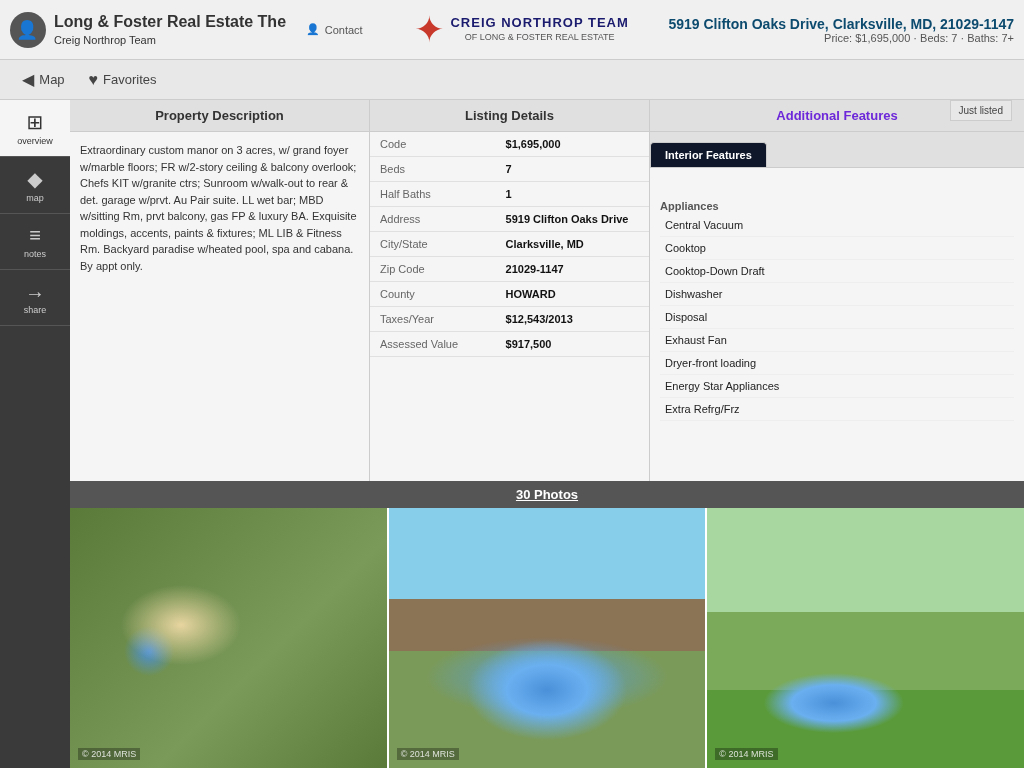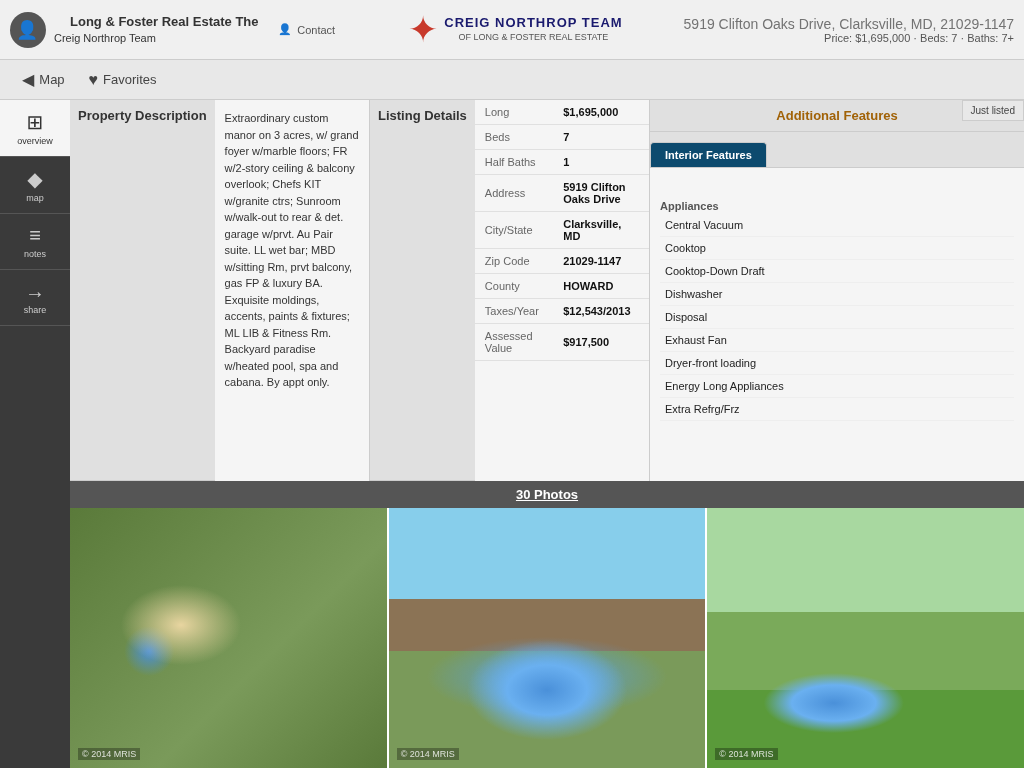--- a/index.html
+++ b/index.html
@@ -21,41 +21,41 @@
       min-width: 230px;
     }
     .agent-avatar {
       width: 36px; height: 36px;
       background: #555;
       border-radius: 50%;
       display: flex; align-items: center; justify-content: center;
       color: white; font-size: 18px;
     }
     .agent-text { font-size: 11px; color: #333; line-height: 1.4; }
-    .agent-text .name { font-weight: bold; font-size: 13px; margin-left: 16px; }
+    .agent-text .name { font-weight: bold; font-size: 16px; }
     .logo-area {
       flex: 1;
       display: flex;
       align-items: center;
       justify-content: center;
     }
     .logo-box {
       display: flex;
       align-items: center;
       gap: 6px;
     }
     .logo-text { font-size: 11px; color: #333; line-height: 1.3; text-align: center; }
     .logo-text .team { font-weight: bold; font-size: 13px; color: #1a1a6e; text-transform: uppercase; letter-spacing: 1px; }
     .logo-text .sub { font-size: 9px; color: #555; text-transform: uppercase; }
     .property-info {
       text-align: right;
       font-size: 11px;
       color: #333;
     }
-    .property-info .address { font-weight: normal; font-size: 14px; color: #737373; }
+    .property-info .address { font-weight: bold; font-size: 14px; color: #0c4a6e; }
     .property-info .details { color: #555; font-size: 11px; }
 
     
     .nav-row {
       display: flex;
       align-items: center;
       background: #e8e8e8;
       border-bottom: 1px solid #ccc;
       height: 40px;
       padding: 0 10px;
@@ -133,21 +133,21 @@
       flex: 1;
       overflow: hidden;
       background: #f5f5f5;
     }
 
     
     .panel-desc {
       width: 300px;
       border-right: 1px solid #ccc;
       display: flex;
-      flex-direction: row;
+      flex-direction: column;
     }
     .panel-header {
       background: #e0e0e0;
       text-align: center;
       padding: 8px;
       font-size: 13px;
       font-weight: bold;
       color: #333;
       border-bottom: 1px solid #ccc;
     }
@@ -158,20 +158,21 @@
       line-height: 1.5;
       overflow-y: auto;
       flex: 1;
     }
 
     
     .panel-listing {
       width: 280px;
       border-right: 1px solid #ccc;
       display: flex;
+      flex-direction: column;
     }
     .listing-table {
       width: 100%;
       font-size: 11px;
       border-collapse: collapse;
     }
     .listing-table tr {
       border-bottom: 1px solid #e0e0e0;
     }
     .listing-table td {
@@ -208,21 +209,21 @@
       font-size: 11px;
       cursor: pointer;
       color: #444;
       background: #e0e0e0;
       border: 1px solid #ccc;
       border-bottom: none;
       margin-right: 2px;
       border-radius: 4px 4px 0 0;
     }
     .features-tab.active {
-      background: #0c4a6e;
+      background: #0f172a;
       color: white;
       font-weight: bold;
     }
     .features-list {
       padding: 5px 10px;
       font-size: 11px;
       color: #333;
       overflow-y: auto;
       flex: 1;
     }
@@ -236,21 +237,21 @@
     .features-list .feature-item {
       padding: 5px 5px;
       border-bottom: 1px solid #eee;
       color: #222;
     }
 
     
     .just-listed {
       position: absolute;
       top: 0;
-      right: 0;
+      right: 12px;
       background: #e8e8e8;
       border: 1px solid #ccc;
       padding: 4px 8px;
       font-size: 10px;
       color: #444;
     }
 
     
     .photos-bar {
       background: #555;
@@ -386,21 +387,21 @@
         <div class="panel-header">Property Description</div>
         <div class="panel-body">Extraordinary custom manor on 3 acres, w/ grand foyer w/marble floors; FR w/2-story ceiling &amp; balcony overlook; Chefs KIT w/granite ctrs; Sunroom w/walk-out to rear &amp; det. garage w/prvt. Au Pair suite. LL wet bar; MBD w/sitting Rm, prvt balcony, gas FP &amp; luxury BA. Exquisite moldings, accents, paints &amp; fixtures; ML LIB &amp; Fitness Rm. Backyard paradise w/heated pool, spa and cabana. By appt only.</div>
       </div>
 
       <div class="panel-listing">
         <div class="panel-header">Listing Details</div>
         <div style="overflow-y:auto; flex:1;">
           <table class="listing-table">
             <tbody id="listing-tbody">
             <tr>
-                  <td>Long</td>
+                  <td>Code</td>
                   <td>$1,695,000</td>
                 </tr>
                 <tr>
                   <td>Beds</td>
                   <td>7</td>
                 </tr>
                 <tr>
                   <td>Half Baths</td>
                   <td>1</td>
                 </tr>
@@ -427,35 +428,35 @@
                 <tr>
                   <td>Assessed Value</td>
                   <td>$917,500</td>
                 </tr>
               </tbody>
           </table>
         </div>
       </div>
 
       <div class="panel-features">
-        <div style="background:#e0e0e0; text-align:center; padding:8px; font-size:13px; font-weight:bold; color:#a16207; border-bottom:1px solid #ccc;">Additional Features</div>
+        <div style="background:#e0e0e0; text-align:center; padding:8px; font-size:13px; font-weight:bold; color:#6d28d9; border-bottom:1px solid #ccc;">Additional Features</div>
         <div class="features-tabs">
           <div class="features-tab active">Interior Features</div>
         </div>
         <div class="features-list">
           <div class="section-title">Appliances</div>
           <div id="features-items-container">
               <div class="feature-item">Central Vacuum</div>
               <div class="feature-item">Cooktop</div>
               <div class="feature-item">Cooktop-Down Draft</div>
               <div class="feature-item">Dishwasher</div>
               <div class="feature-item">Disposal</div>
               <div class="feature-item">Exhaust Fan</div>
               <div class="feature-item">Dryer-front loading</div>
-              <div class="feature-item">Energy Long Appliances</div>
+              <div class="feature-item">Energy Star Appliances</div>
               <div class="feature-item">Extra Refrg/Frz</div>
             </div>
         </div>
         <div class="just-listed">Just listed</div>
       </div>
 
     </div>
 
     <div class="photos-bar">30 Photos</div>
 

